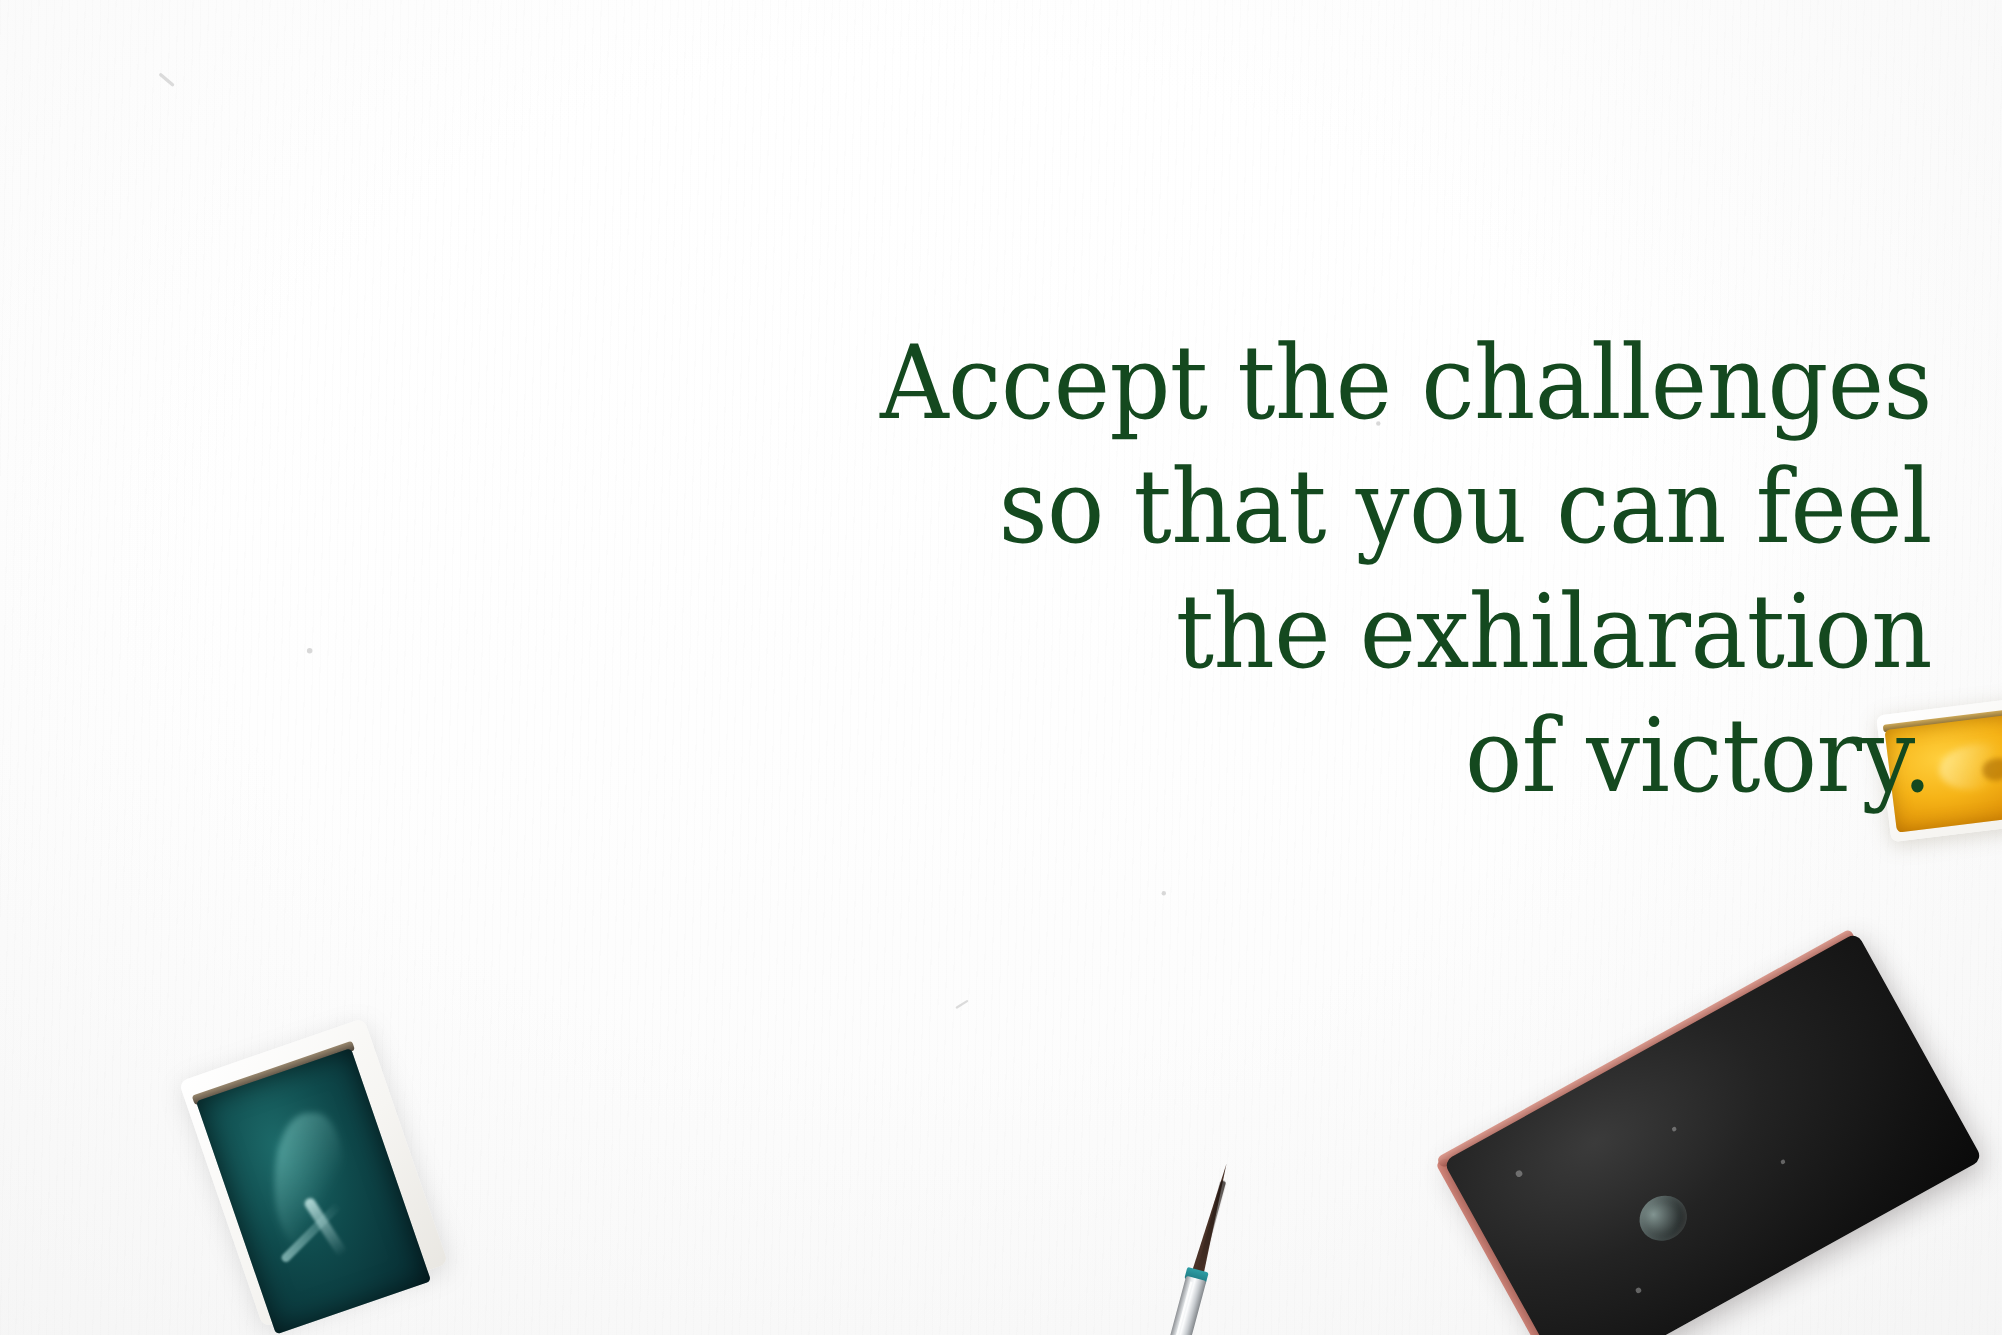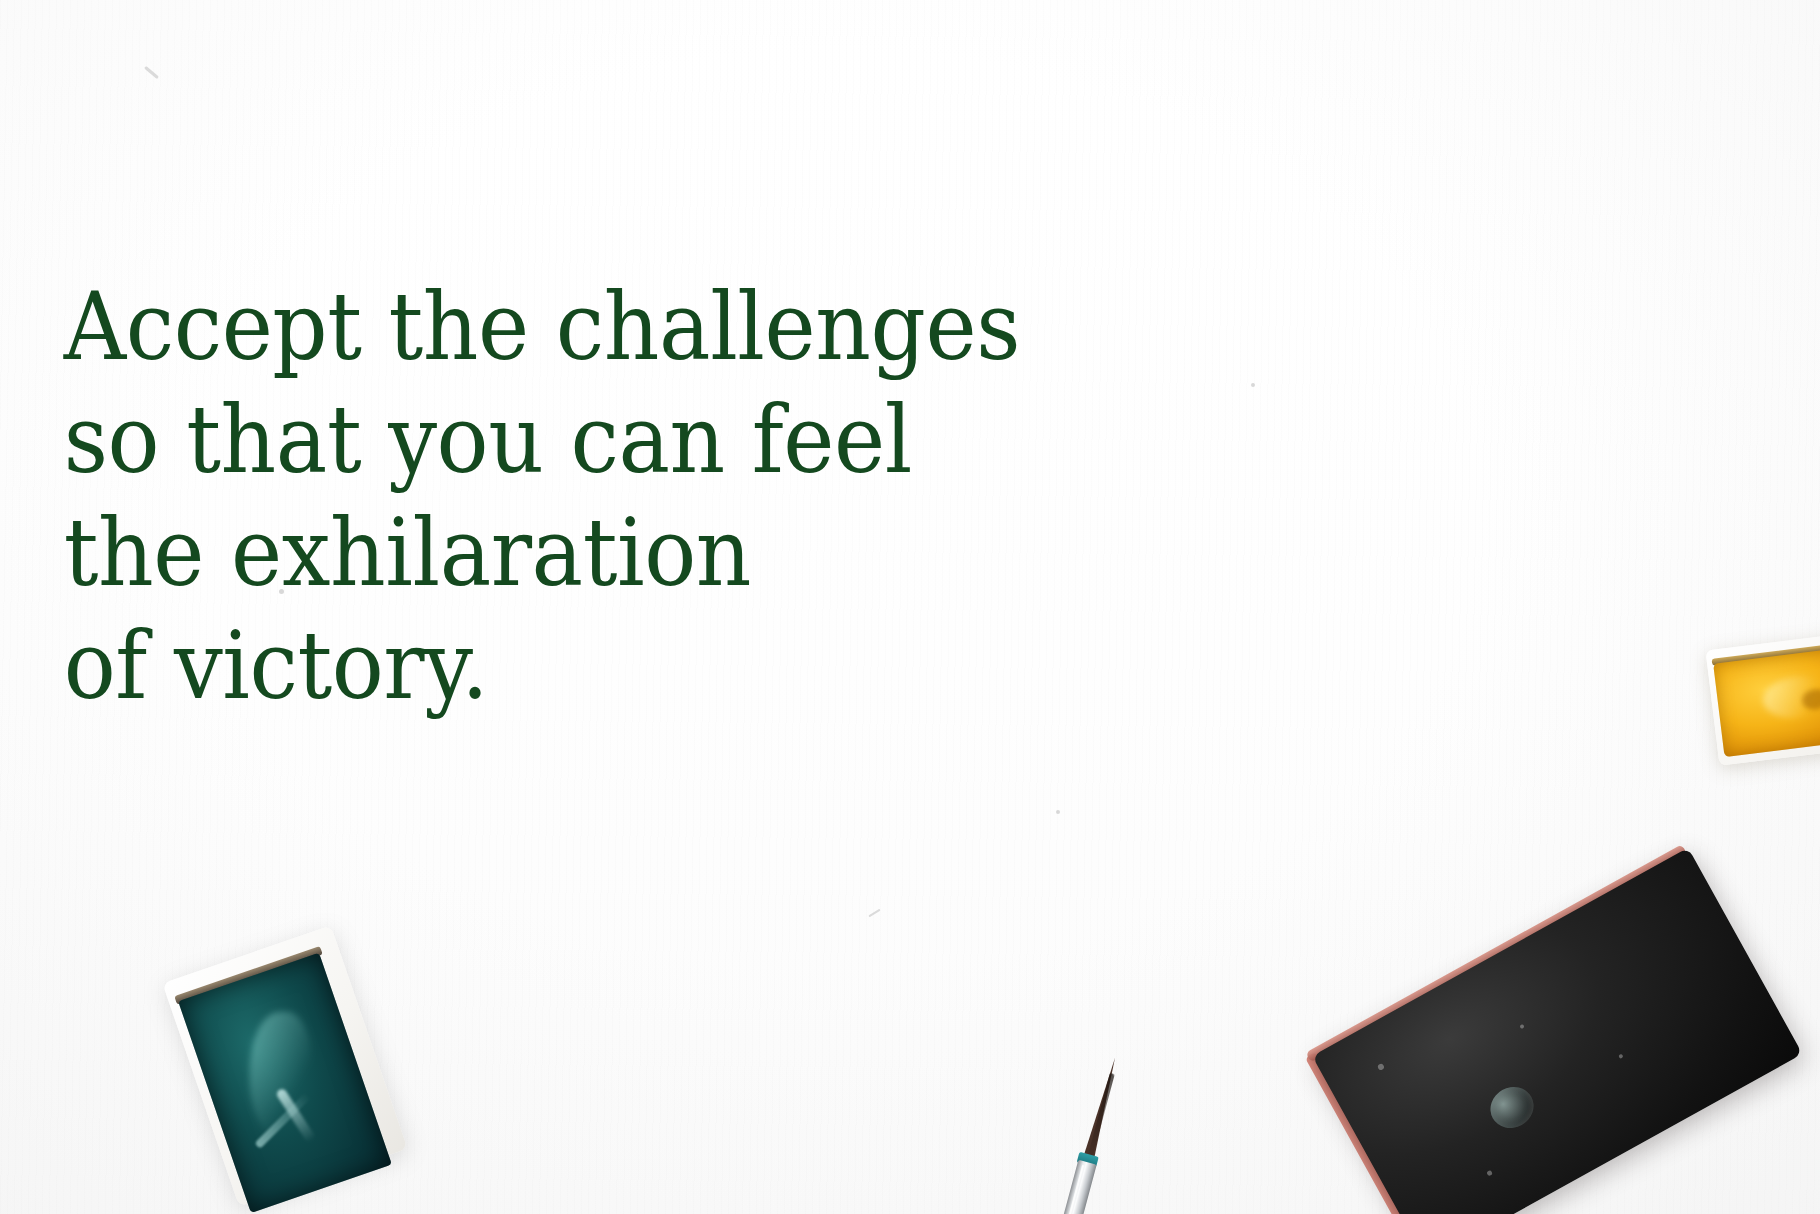--- a/index.html
+++ b/index.html
@@ -47,22 +47,22 @@
   .scratch {
     position:absolute;
     background:rgba(185,185,185,.5);
     border-radius:2px;
   }
 
   
   .quote-block {
     position:absolute;
     left:0; right:0;
-    top:271px;
-    text-align:left;
+    top:292px;
+    text-align:right;
     z-index:6;
   }
   .quote-line {
     display:block;
     color:#14491f;
     font-family:"DejaVu Serif", serif;
     font-weight:400;
     font-size:93px;
     line-height:113px;
     letter-spacing:-0.5px;

